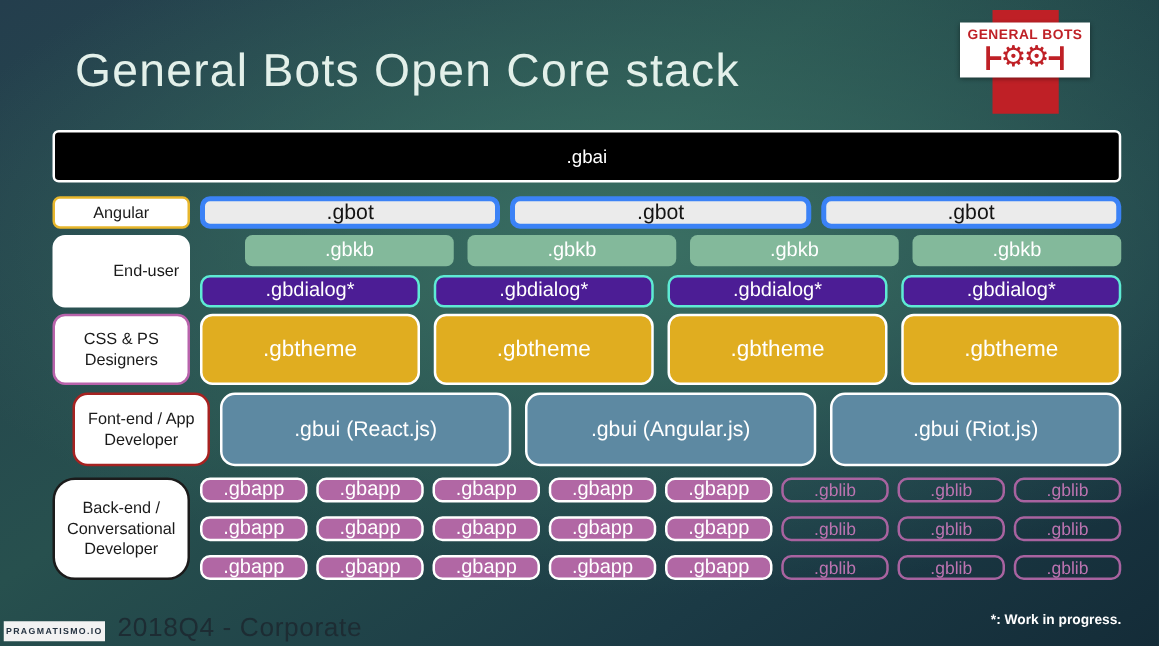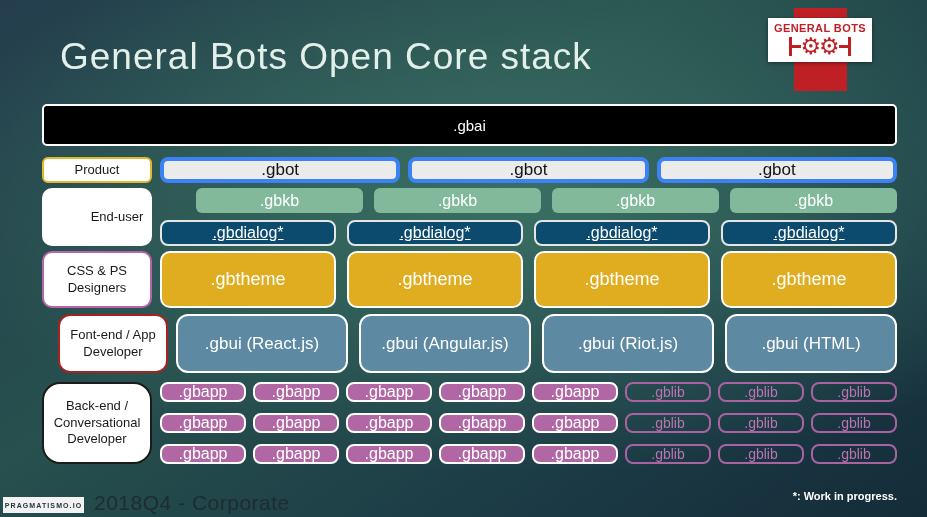--- a/index.html
+++ b/index.html
@@ -55,21 +55,21 @@
   .row-gbot{height:26px;gap:8px;}
   .row-gbkb{height:25px;gap:11px;margin-left:36px;}
   .row-gbdialog{height:26px;gap:11px;}
   .row-gbtheme{height:57px;gap:11px;}
   .row-gbui{height:59px;gap:11px;}
   .row-backend{height:20px;gap:7px;}
   
   .gbai{background:#000;border:2px solid #fff;border-radius:5px;font-size:15px;}
   .gbot{background:#ebebeb;border:4px solid #3b82f6;border-radius:8px;color:#141414;font-size:17px;}
   .gbkb{background:#83b99b;border-radius:6px;font-size:16px;}
-  .gbdialog{background:#0c4a6e;border:2px solid #e5e5e5;border-radius:8px;font-size:16px;text-decoration:underline;}
+  .gbdialog{background:#4c1d95;border:2px solid #5eead4;border-radius:8px;font-size:16px;}
   .gbtheme{background:#e0ad20;border:2px solid #fff;border-radius:10px;font-size:18px;}
   .gbui{background:#5d89a2;border:2px solid #fff;border-radius:12px;font-size:17px;}
   .gbapp{background:#b167a4;border:2px solid #fff;border-radius:8px;font-size:16px;}
   .gblib{background:transparent;border:2px solid #a863a0;border-radius:8px;color:#bc74b1;font-size:14px;}
   
   .label-architect{border-color:#d9eadf;border-radius:6px;}
   .label-product{border-color:#e7b62c;border-radius:6px;}
   .label-end-user{border-color:#ffffff;border-radius:10px;padding-left:40px;}
   .label-designers{border-color:#b863ab;border-radius:10px;}
   .label-frontend{border-color:#a62221;border-radius:12px;}
@@ -103,21 +103,21 @@
 
 <div class="stack">
     <div class="band band-architect">
       <div class="band-rows">
         <div class="box-row row-gbai">
           <div class="box gbai">.gbai</div>
         </div>
       </div>
     </div>
     <div class="band band-product">
-      <div class="row-label label-product">Product</div>
+      <div class="row-label label-product">Angular</div>
       <div class="band-rows">
         <div class="box-row row-gbot">
           <div class="box gbot">.gbot</div>
           <div class="box gbot">.gbot</div>
           <div class="box gbot">.gbot</div>
         </div>
       </div>
     </div>
     <div class="band band-end-user">
       <div class="row-label label-end-user">End-user</div>
@@ -147,21 +147,20 @@
         </div>
       </div>
     </div>
     <div class="band band-frontend">
       <div class="row-label label-frontend">Font-end / App<br>Developer</div>
       <div class="band-rows">
         <div class="box-row row-gbui">
           <div class="box gbui">.gbui (React.js)</div>
           <div class="box gbui">.gbui (Angular.js)</div>
           <div class="box gbui">.gbui (Riot.js)</div>
-          <div class="box gbui">.gbui (HTML)</div>
         </div>
       </div>
     </div>
     <div class="band band-backend">
       <div class="row-label label-backend">Back-end /<br>Conversational<br>Developer</div>
       <div class="band-rows">
         <div class="box-row row-backend">
           <div class="box gbapp">.gbapp</div>
           <div class="box gbapp">.gbapp</div>
           <div class="box gbapp">.gbapp</div>

